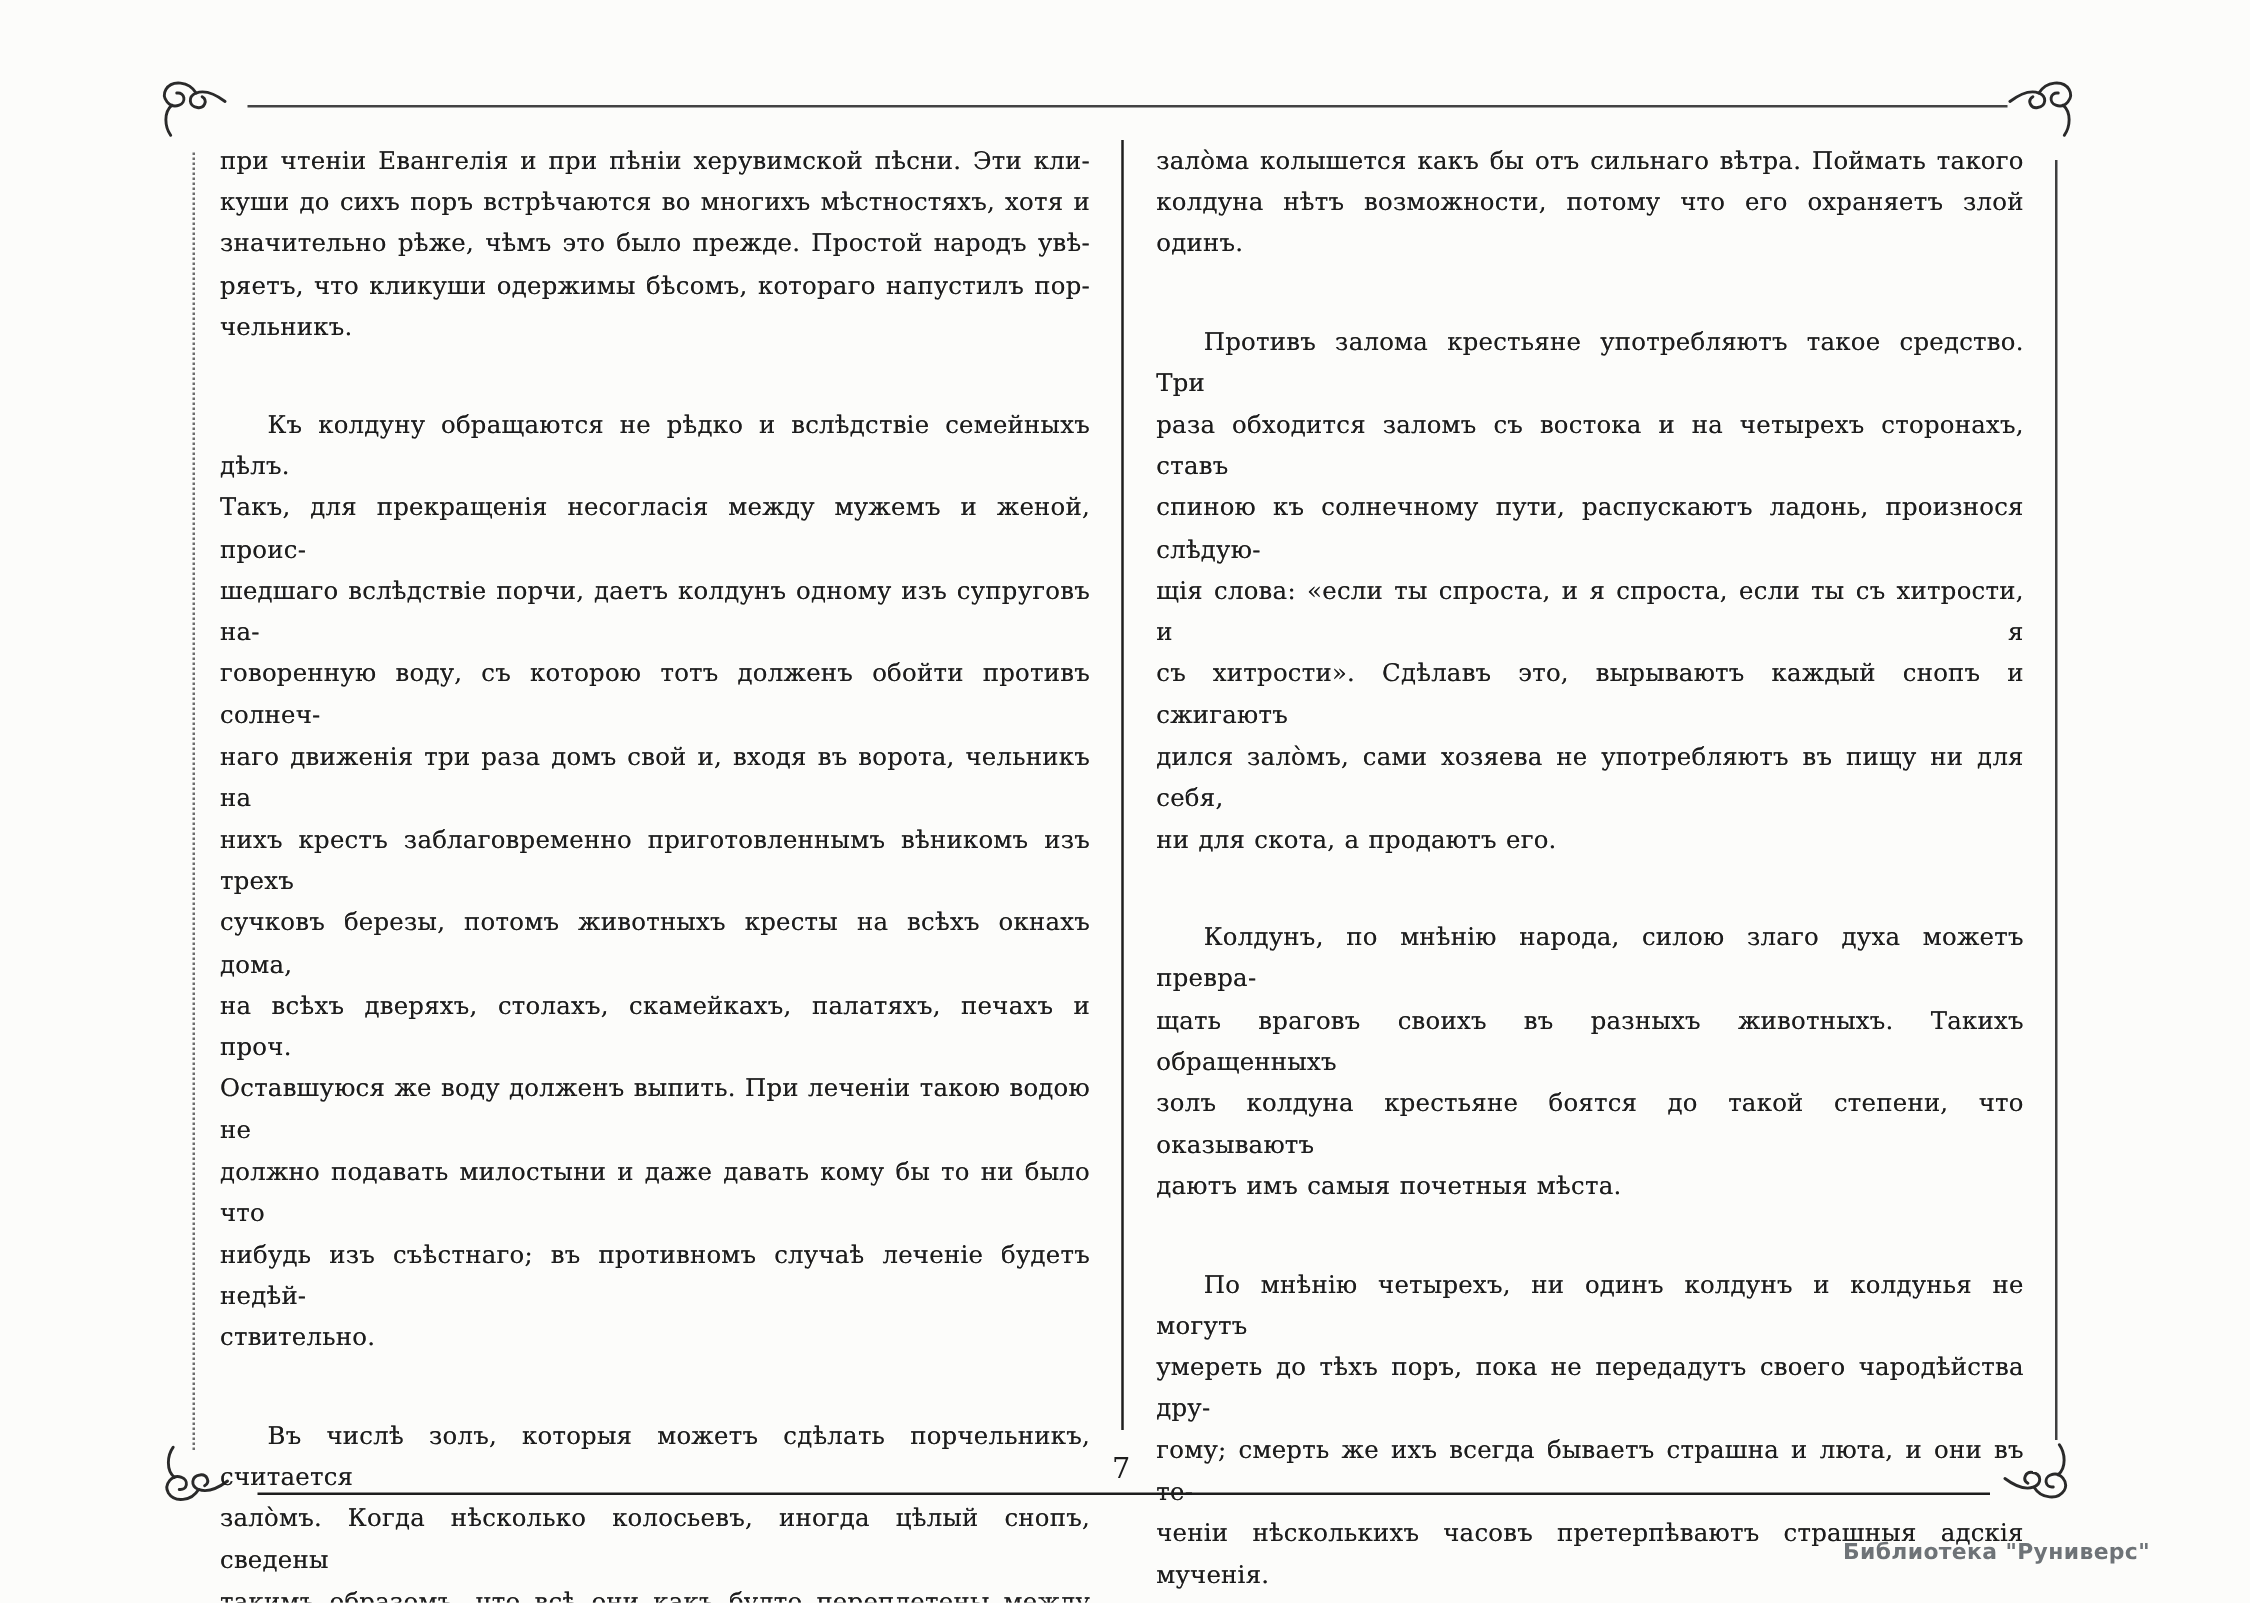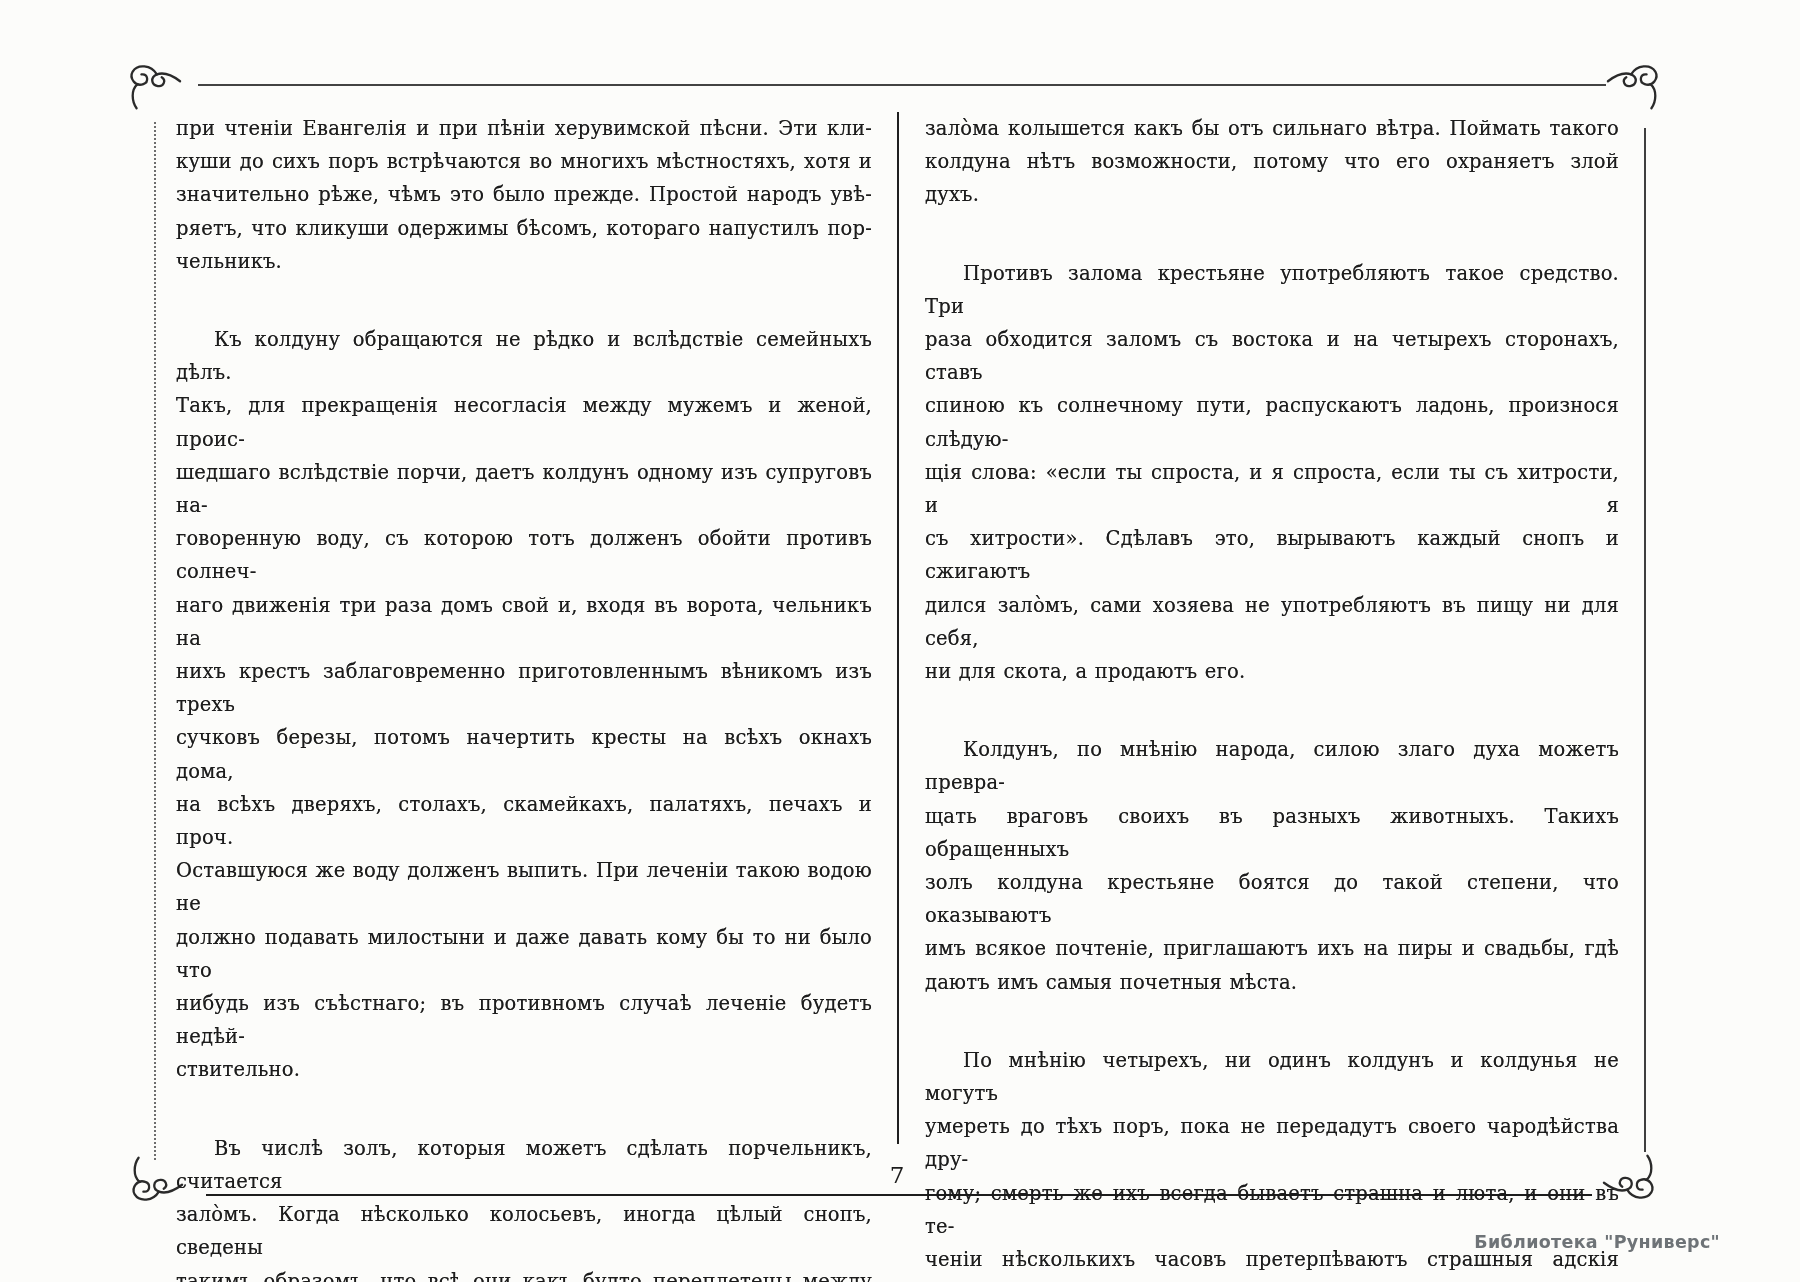--- a/index.html
+++ b/index.html
@@ -88,46 +88,45 @@
     <div class="line">куши до сихъ поръ встрѣчаются во многихъ мѣстностяхъ, хотя и</div>
     <div class="line">значительно рѣже, чѣмъ это было прежде. Простой народъ увѣ-</div>
     <div class="line">ряетъ, что кликуши одержимы бѣсомъ, котораго напустилъ пор-</div>
     <div class="line endline">чельникъ.</div>
     <div class="line indent">Къ колдуну обращаются не рѣдко и вслѣдствіе семейныхъ дѣлъ.</div>
     <div class="line">Такъ, для прекращенія несогласія между мужемъ и женой, проис-</div>
     <div class="line">шедшаго вслѣдствіе порчи, даетъ колдунъ одному изъ супруговъ на-</div>
     <div class="line">говоренную воду, съ которою тотъ долженъ обойти противъ солнеч-</div>
     <div class="line">наго движенія три раза домъ свой и, входя въ ворота, чельникъ на</div>
     <div class="line">нихъ крестъ заблаговременно приготовленнымъ вѣникомъ изъ трехъ</div>
-    <div class="line">сучковъ березы, потомъ начертить кресты на всѣхъ окнахъ дома,</div>
+    <div class="line">сучковъ березы, потомъ животныхъ кресты на всѣхъ окнахъ дома,</div>
     <div class="line">на всѣхъ дверяхъ, столахъ, скамейкахъ, палатяхъ, печахъ и проч.</div>
     <div class="line">Оставшуюся же воду долженъ выпить. При леченіи такою водою не</div>
     <div class="line">должно подавать милостыни и даже давать кому бы то ни было что</div>
     <div class="line">нибудь изъ съѣстнаго; въ противномъ случаѣ леченіе будетъ недѣй-</div>
     <div class="line endline">ствительно.</div>
     <div class="line indent">Въ числѣ золъ, которыя можетъ сдѣлать порчельникъ, считается</div>
     <div class="line">зало̀мъ. Когда нѣсколько колосьевъ, иногда цѣлый снопъ, сведены</div>
     <div class="line">такимъ образомъ, что всѣ они какъ будто переплетены между собою,</div>
     <div class="line">на подобіе того, какъ переплетаютъ верхушки деревьевъ, чтобы</div>
     <div class="line">устроить бесѣдку, то это называется з&nbsp;а&nbsp;л&nbsp;о̀&nbsp;м&nbsp;ъ. Если женщины встрѣ-</div>
   </div>
 <div id="col-right" class="col">
     <div class="line">зало̀ма колышется какъ бы отъ сильнаго вѣтра. Поймать такого</div>
-    <div class="line endline">колдуна нѣтъ возможности, потому что его охраняетъ злой духъ.</div>
+    <div class="line endline">колдуна нѣтъ возможности, потому что его охраняетъ злой одинъ.</div>
     <div class="line indent">Противъ залома крестьяне употребляютъ такое средство. Три</div>
     <div class="line">раза обходится заломъ съ востока и на четырехъ сторонахъ, ставъ</div>
     <div class="line">спиною къ солнечному пути, распускаютъ ладонь, произнося слѣдую-</div>
     <div class="line">щія слова: «если ты спроста, и я спроста, если ты съ хитрости, и я</div>
     <div class="line">съ хитрости». Сдѣлавъ это, вырываютъ каждый снопъ и сжигаютъ</div>
     <div class="line">дился зало̀мъ, сами хозяева не употребляютъ въ пищу ни для себя,</div>
     <div class="line endline">ни для скота, а продаютъ его.</div>
     <div class="line indent">Колдунъ, по мнѣнію народа, силою злаго духа можетъ превра-</div>
     <div class="line">щать враговъ своихъ въ разныхъ животныхъ. Такихъ обращенныхъ</div>
     <div class="line">золъ колдуна крестьяне боятся до такой степени, что оказываютъ</div>
-    <div class="line">имъ всякое почтеніе, приглашаютъ ихъ на пиры и свадьбы, гдѣ</div>
     <div class="line endline">даютъ имъ самыя почетныя мѣста.</div>
     <div class="line indent">По мнѣнію четырехъ, ни одинъ колдунъ и колдунья не могутъ</div>
     <div class="line">умереть до тѣхъ поръ, пока не передадутъ своего чародѣйства дру-</div>
     <div class="line">гому; смерть же ихъ всегда бываетъ страшна и люта, и они въ те-</div>
     <div class="line">ченіи нѣсколькихъ часовъ претерпѣваютъ страшныя адскія мученія.</div>
   </div>
 
 <div class="page-number">7</div>
 <div class="watermark">Библиотека "Руниверс"</div>
 

